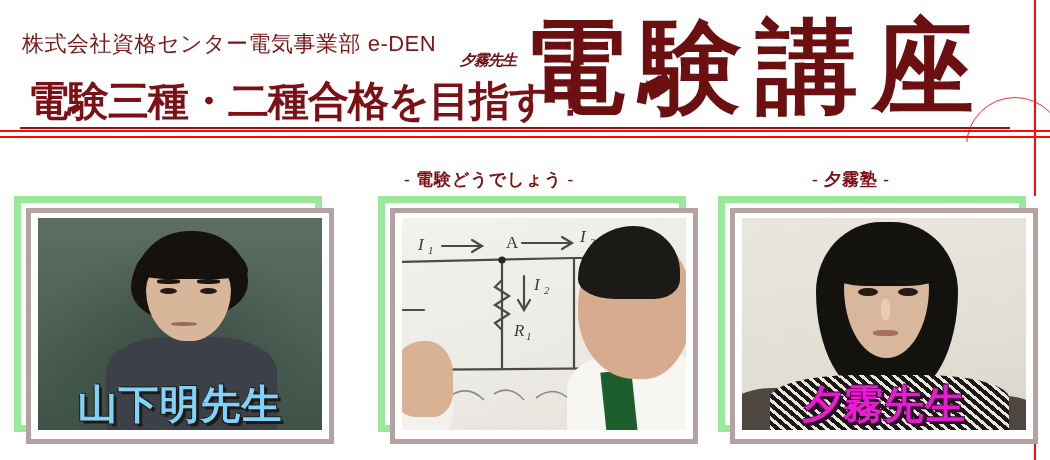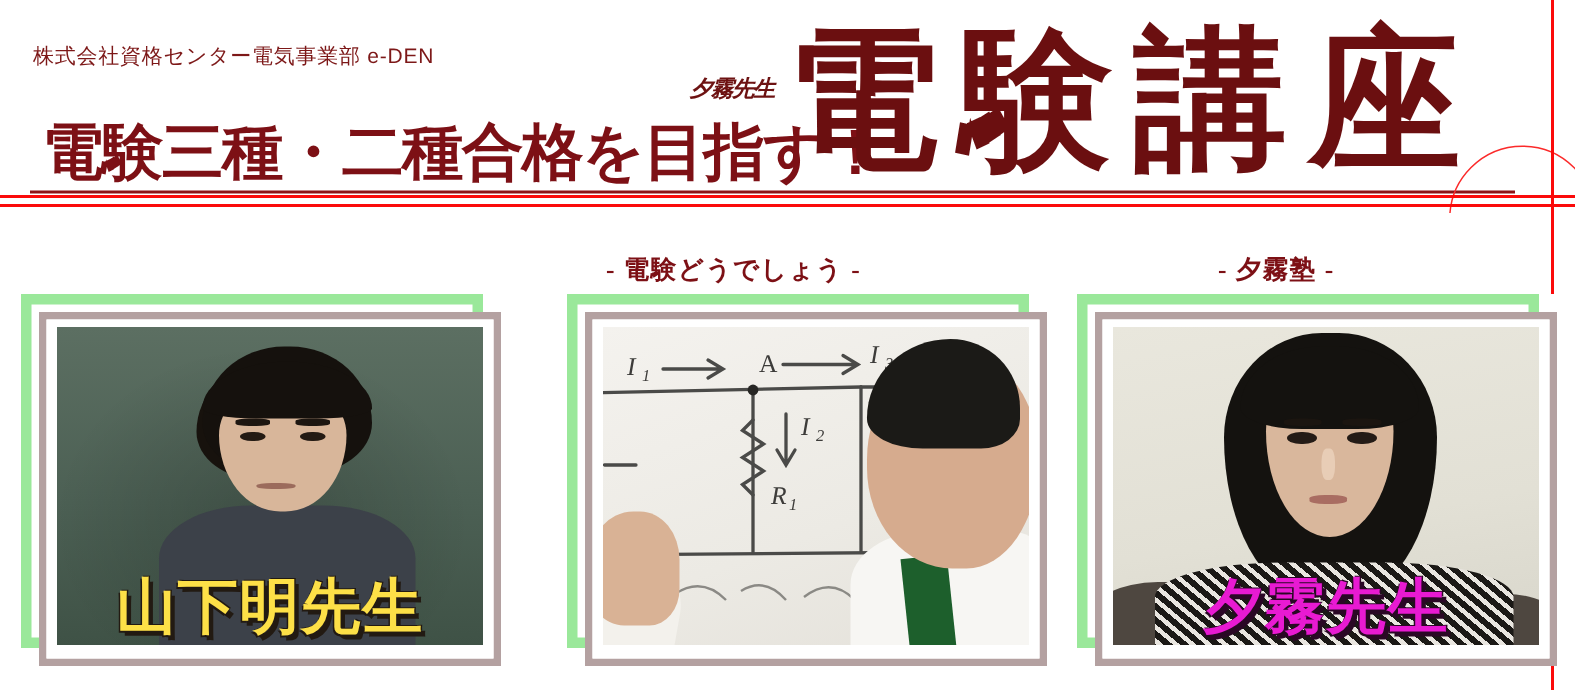--- a/index.html
+++ b/index.html
@@ -16,21 +16,21 @@
   }
 
   
   #header {
     position: absolute; left: 0; top: 0;
     width: 1050px; height: 142px;
     overflow: hidden;
   }
   .company-name {
     position: absolute; left: 22px; top: 29px;
-    font-size: 14px;
+    font-size: 22px;
     letter-spacing: 0.5px;
     color: #7d1818;
     font-family: "Liberation Sans", "DejaVu Sans", sans-serif;
     white-space: nowrap;
   }
   .tagline {
     position: absolute; left: 28px; top: 74px;
     font-size: 41px;
     font-weight: bold;
     color: #7d1015;
@@ -153,21 +153,21 @@
     bottom: 2px;
     text-align: center;
     font-size: 40px;
     line-height: 46px;
     font-weight: bold;
     font-family: "Liberation Serif", "DejaVu Serif", serif;
     white-space: nowrap;
     letter-spacing: 1px;
   }
   .name-cream {
-    color: #fde047;
+    color: #7dd3fc;
     text-shadow: 3px 3px 0 #221a12, -1px 1px 0 #221a12, 1px -1px 0 #221a12;
     margin-top: 20px;
   }
   .name-red {
     color: #e8251c;
     text-shadow: 3px 3px 0 #120808, -1px 1px 0 #120808, 1px -1px 0 #120808;
   }
   .name-magenta {
     color: #e81ad2;
     text-shadow: 3px 3px 0 #2a0825, -1px 1px 0 #2a0825, 1px -1px 0 #2a0825;

